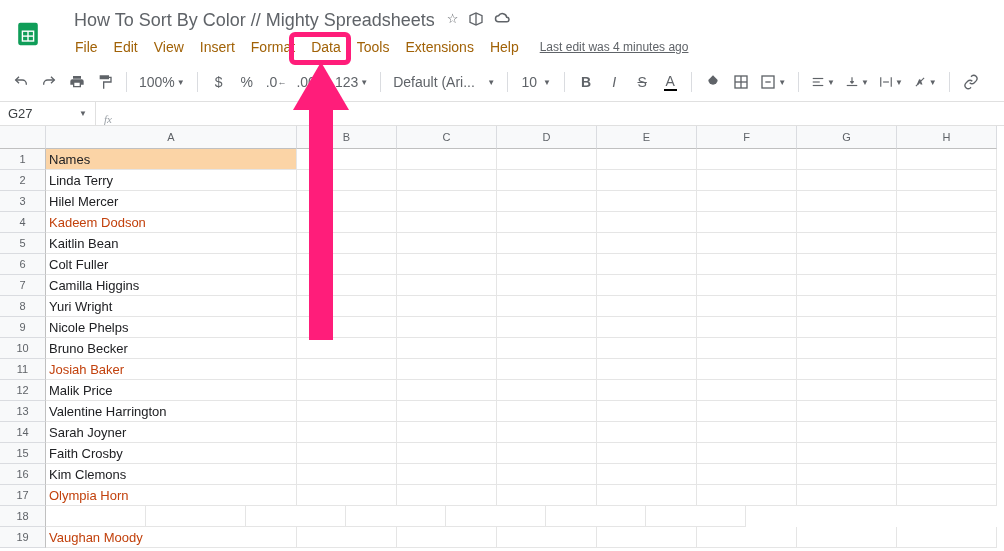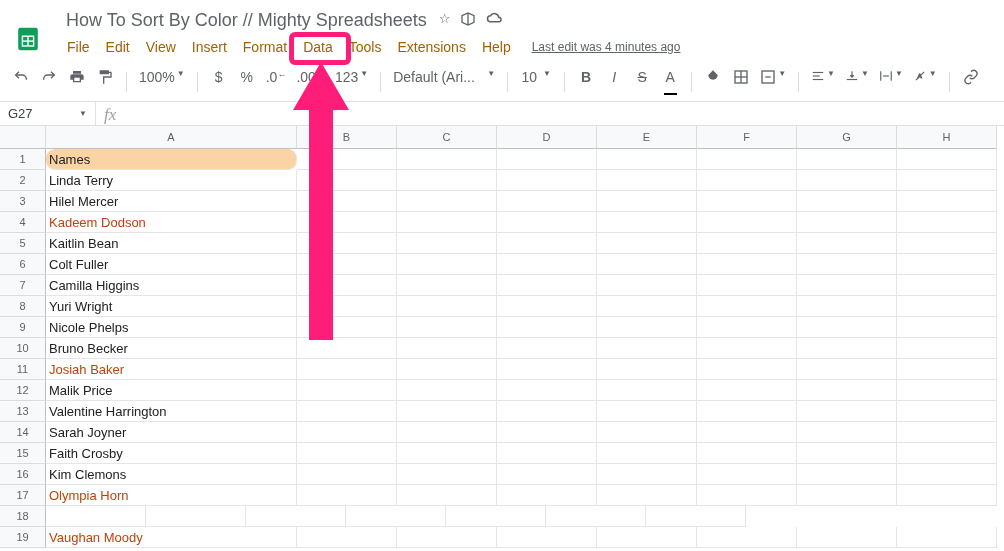--- a/index.html
+++ b/index.html
@@ -1,53 +1,53 @@
 <!DOCTYPE html>
 <html><head>
 <meta charset="utf-8">
 <style>
 * { box-sizing: border-box; margin: 0; padding: 0; }
 body { font-family: Arial, sans-serif; font-size: 13px; color: #202124; background: #fff; overflow: hidden; width: 1004px; height: 551px; position: relative; }
 
-.header { padding: 8px 8px 0 8px; display: flex; align-items: flex-end; gap: 12px; }
+.header { padding: 8px 8px 0 8px; display: flex; align-items: center; gap: 20px; }
 .logo { width: 40px; height: 40px; display: flex; align-items: center; justify-content: center; }
 .logo svg { width: 28px; height: 28px; }
 .title-area { flex: 1; }
 .title-row { display: flex; align-items: center; gap: 6px; }
 .doc-title { font-size: 18px; color: #5f6368; padding: 2px 6px; }
 .title-icons { display: flex; gap: 10px; color: #5f6368; }
 .title-icons span { cursor: pointer; }
 
 .menubar { display: flex; gap: 2px; margin-top: 2px; align-items: center; }
 .menu-item { padding: 4px 7px; font-size: 14px; color: #a16207; border-radius: 4px; cursor: pointer; }
 .last-edit { color: #5f6368; text-decoration: underline; margin-left: 12px; font-size: 12px; }
 
 .toolbar { display: flex; align-items: center; padding: 6px 8px; border-bottom: 1px solid #e0e0e0; gap: 2px; margin-top: 4px; }
-.tb-btn { min-width: 26px; height: 26px; display: flex; justify-content: center; border-radius: 2px; cursor: pointer; color: #5f6368; font-size: 14px; padding: 0 4px; }
+.tb-btn { min-width: 26px; height: 26px; display: flex; align-items: center; justify-content: center; border-radius: 2px; cursor: pointer; color: #5f6368; font-size: 14px; padding: 0 4px; }
 .tb-sep { width: 1px; height: 20px; background: #dadce0; margin: 0 6px; }
 .tb-text { font-size: 14px; color: #5f6368; white-space: nowrap; }
 .dropdown-arrow { font-size: 8px; margin-left: 2px; color: #5f6368; }
 
 .namebox-row { display: flex; align-items: flex-end; border-bottom: 1px solid #e0e0e0; height: 24px; }
 .namebox { width: 96px; padding: 0 8px; font-size: 13px; color: #3c4043; border-right: 1px solid #e0e0e0; height: 100%; display: flex; align-items: center; justify-content: space-between; }
-.fx-label { padding: 0 8px; color: #9aa0a6; font-style: italic; font-size: 17px; font-family: Georgia, serif; }
+.fx-label { padding: 0 8px; color: #9aa0a6; font-style: italic; font-size: 11px; font-family: Georgia, serif; }
 
 .grid { display: flex; flex-direction: column; }
 .col-headers { display: flex; height: 23px; }
 .corner { width: 46px; border-right: 1px solid #dadce0; border-bottom: 1px solid #c0c0c0; background: #f8f9fa; }
 .col-h { border-right: 1px solid #dadce0; border-bottom: 1px solid #c0c0c0; background: #f8f9fa; display: flex; align-items: center; justify-content: center; font-size: 11px; color: #5f6368; }
 .col-A { width: 251px; }
 .col-other { width: 100px; }
 
 .row { display: flex; height: 21px; }
 .row-h { width: 46px; border-right: 1px solid #c0c0c0; border-bottom: 1px solid #dadce0; background: #f8f9fa; display: flex; align-items: center; justify-content: center; font-size: 11px; color: #5f6368; }
 .cell { border-right: 1px solid #e5e5e5; border-bottom: 1px solid #e5e5e5; padding: 0 3px; display: flex; align-items: center; font-size: 13px; overflow: hidden; white-space: nowrap; }
 .cell.colA { width: 251px; }
 .cell.colO { width: 100px; }
-.cell.hdr { background: #fbd4a6; border-radius: 9px; }
+.cell.hdr { background: #fbd4a6; }
 .cell.purple { color: #c2410c; }
 
 .highlight-box { position: absolute; border: 5px solid #ff1d7a; border-radius: 6px; pointer-events: none; }
 .arrow { position: absolute; pointer-events: none; }
 .arrow-head { width: 0; height: 0; border-left: 28px solid transparent; border-right: 28px solid transparent; border-bottom: 48px solid #ff1d7a; }
 .arrow-shaft { width: 24px; background: #ff1d7a; margin: 0 auto; }
 
 .underline-A { border-bottom: 2px solid #000; }
 </style>
 </head>

